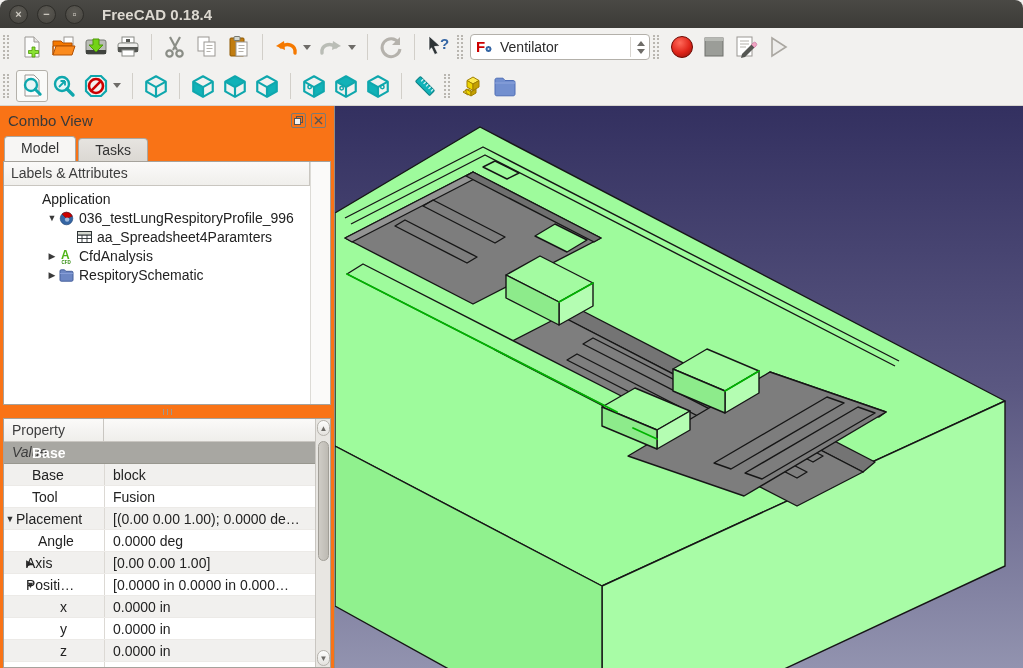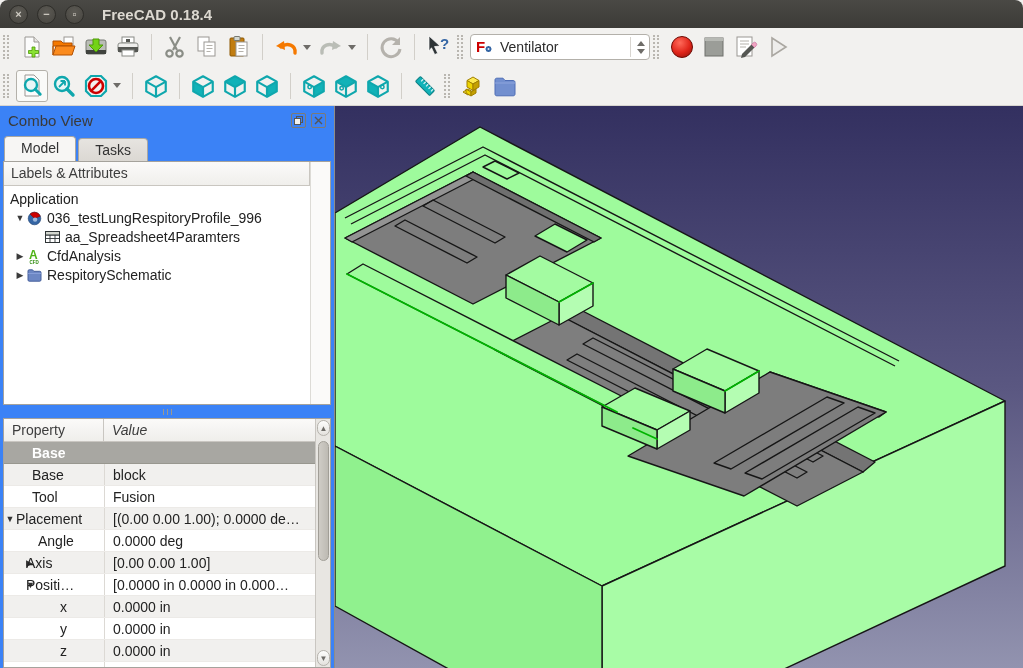--- a/index.html
+++ b/index.html
@@ -30,48 +30,48 @@
   .combobox { height:26px; width:180px; background:#fff; border:1px solid #b3b0aa; border-radius:4px;
     display:flex; align-items:center; padding:0 4px; }
   .combobox .wb-label { flex:1; margin-left:5px; color:#2b2b2b; }
   .spin { display:flex; flex-direction:column; align-items:center; justify-content:center; gap:3px;
     border-left:1px solid #d8d5d0; padding-left:6px; margin-left:4px; height:20px; }
   .spin i { width:0; height:0; border-left:4px solid transparent; border-right:4px solid transparent; }
   .spin .up { border-bottom:5px solid #6e6c68; } .spin .dn { border-top:5px solid #6e6c68; }
 
   
   .main { position:absolute; left:0; top:106px; width:1023px; height:562px; display:flex; }
-  .left-panel { width:335px; height:562px; background:#3b82f6; display:flex; flex-direction:column; position:relative; }
+  .left-panel { width:335px; height:562px; background:#f97316; display:flex; flex-direction:column; position:relative; }
   .panel-header { height:28px; display:flex; align-items:center; padding:0 8px; }
   .panel-title { flex:1; color:#3a3a3a; font-size:15px; }
   .mini { width:15px; height:15px; border:1px solid #7c7a75; border-radius:2px; margin-left:5px;
     display:flex; align-items:center; justify-content:center; }
 
   .tabs { height:27px; display:flex; align-items:flex-end; padding-left:4px; }
   .tab { padding:3px 16px 4px; border:1px solid #aaa7a1; border-bottom:none;
     border-radius:4px 4px 0 0; margin-right:2px; color:#333; }
   .tab.active { background:#f7f6f4; font-weight:normal; position:relative; top:1px; height:26px; }
   .tab.inactive { background:linear-gradient(#e6e4e0,#dbd8d3); height:23px; }
 
   .tree-box { margin:0 3px; height:244px; background:#fff; border:1px solid #a5a29c; position:relative; }
   .tree-header { height:24px; background:linear-gradient(#fbfaf9,#f0efec); border-bottom:1px solid #c9c6c0;
     border-right:1px solid #c9c6c0; margin-right:20px; line-height:23px; padding-left:7px; color:#3d3d3d; }
   .tree-scrollcol { position:absolute; right:0; top:0; width:20px; height:100%; border-left:1px solid #dddbd6; background:#fbfaf9; }
-  .tree { padding-top:3px; }
+  .tree { padding-top:3px;padding-left:32px; }
   .trow { height:19px; display:flex; align-items:center; white-space:nowrap; }
   .trow .arrow { width:12px; text-align:center; font-size:9px; color:#3a3a3a; flex:none; }
   .trow .ticon { width:17px; height:16px; margin-right:4px; flex:none; }
   .t-bold { font-weight:normal; }
 
   .splitter { height:13px; display:flex; align-items:center; justify-content:center; gap:3px; }
   .splitter b { width:1px; height:6px; background:#9b988f; }
 
   .prop-box { flex:1; margin:0 3px; background:#fff; border:1px solid #a5a29c; position:relative; overflow:hidden; }
   .prop-inner { margin-right:15px; }
-  .phead { height:23px; display:flex; background:linear-gradient(#fbfaf9,#efeeeb); border-bottom:1px solid #c9c6c1; color:#3d3d3d; }
+  .phead { height:23px; display:flex; background:linear-gradient(#fbfaf9,#efeeeb); border-bottom:1px solid #c9c6c1; color:#3d3d3d;flex-direction:column; }
   .phead .c1 { width:100px; line-height:22px; padding-left:8px; border-right:1px solid #c9c6c1; }
   .phead .c2 { flex:1; line-height:22px; padding-left:8px;font-style:italic; }
   .prow { height:22px; display:flex; align-items:center; border-bottom:1px solid #eceae7; }
   .prow.alt { background:#f1f0ee; }
   .prow .c1 { width:100px; flex:none; display:flex; align-items:center; overflow:hidden; white-space:nowrap; }
   .prow .c2 { flex:1; border-left:1px solid #dcd9d4; padding-left:8px; overflow:hidden; white-space:nowrap; align-self:stretch; display:flex; align-items:center; }
   .prow .exp { width:12px; font-size:9px; color:#333; text-align:center; flex:none; }
   .pgroup { height:22px; background:#a8a7a2; color:#fff; font-weight:bold; display:flex; align-items:center; padding-left:28px; border-bottom:1px solid #98978f; }
   .ind1 { padding-left:16px; } .ind2 { padding-left:34px; } .ind3 { padding-left:56px; }
 

